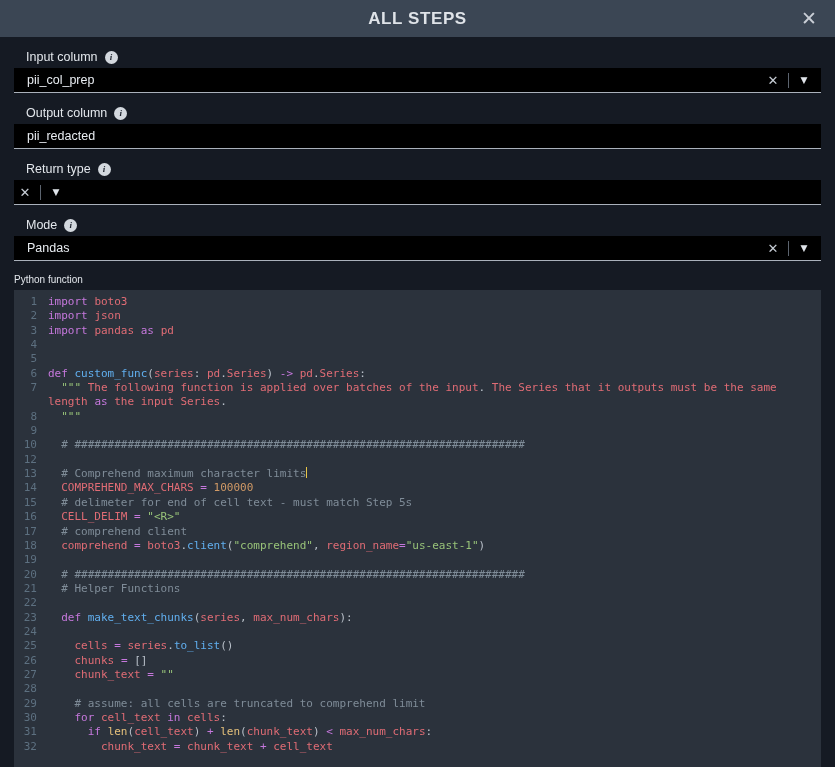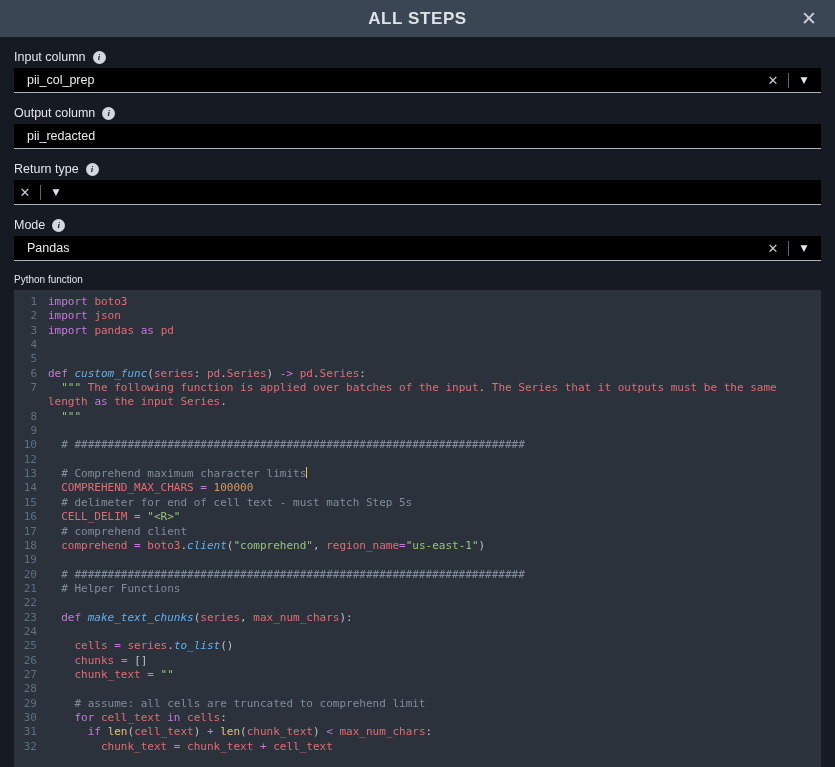--- a/index.html
+++ b/index.html
@@ -44,20 +44,21 @@
     height: 730px;
   }
 
   .field-label {
     display: flex;
     align-items: center;
     gap: 7px;
     font-size: 12.5px;
     color: #e3e7ec;
     margin-bottom: 4px;
+    margin-left: 12px;
   }
 
   .info-icon {
     width: 13px; height: 13px;
     border-radius: 50%;
     background: #d3d8de;
     color: #1b212b;
     font-size: 9px;
     font-weight: bold;
     font-style: italic;
@@ -148,21 +149,21 @@
     flex: 1;
     color: #cdd3db;
     white-space: pre-wrap;
     word-break: break-word;
     padding-right: 12px;
   }
 
   
   .kw   { color: #c678dd; }          
   .mod  { color: #e06c75; }          
-  .fn   { color: #61afef; font-style: italic; }
+  .fn   { color: #61afef; }
   .str  { color: #98c379; }
   .num  { color: #d19a66; }
   .com  { color: #7f8c98; }
   .op   { color: #c678dd; }
   .blt  { color: #e5c07b; }          
   .pn   { color: #b9c0c9; }          
   .cursor {
     display: inline-block;
     width: 1px;
     height: 11px;

